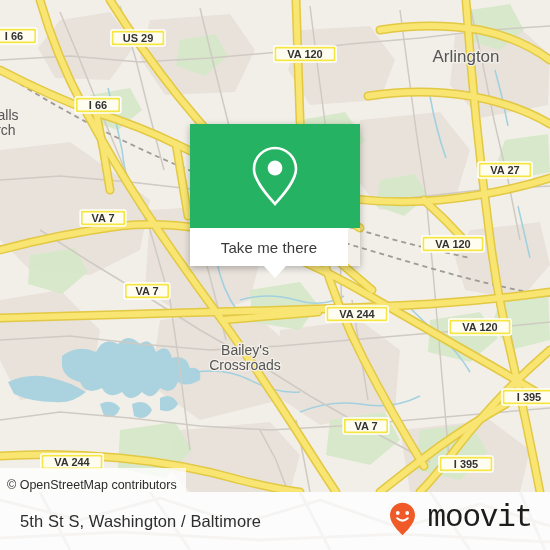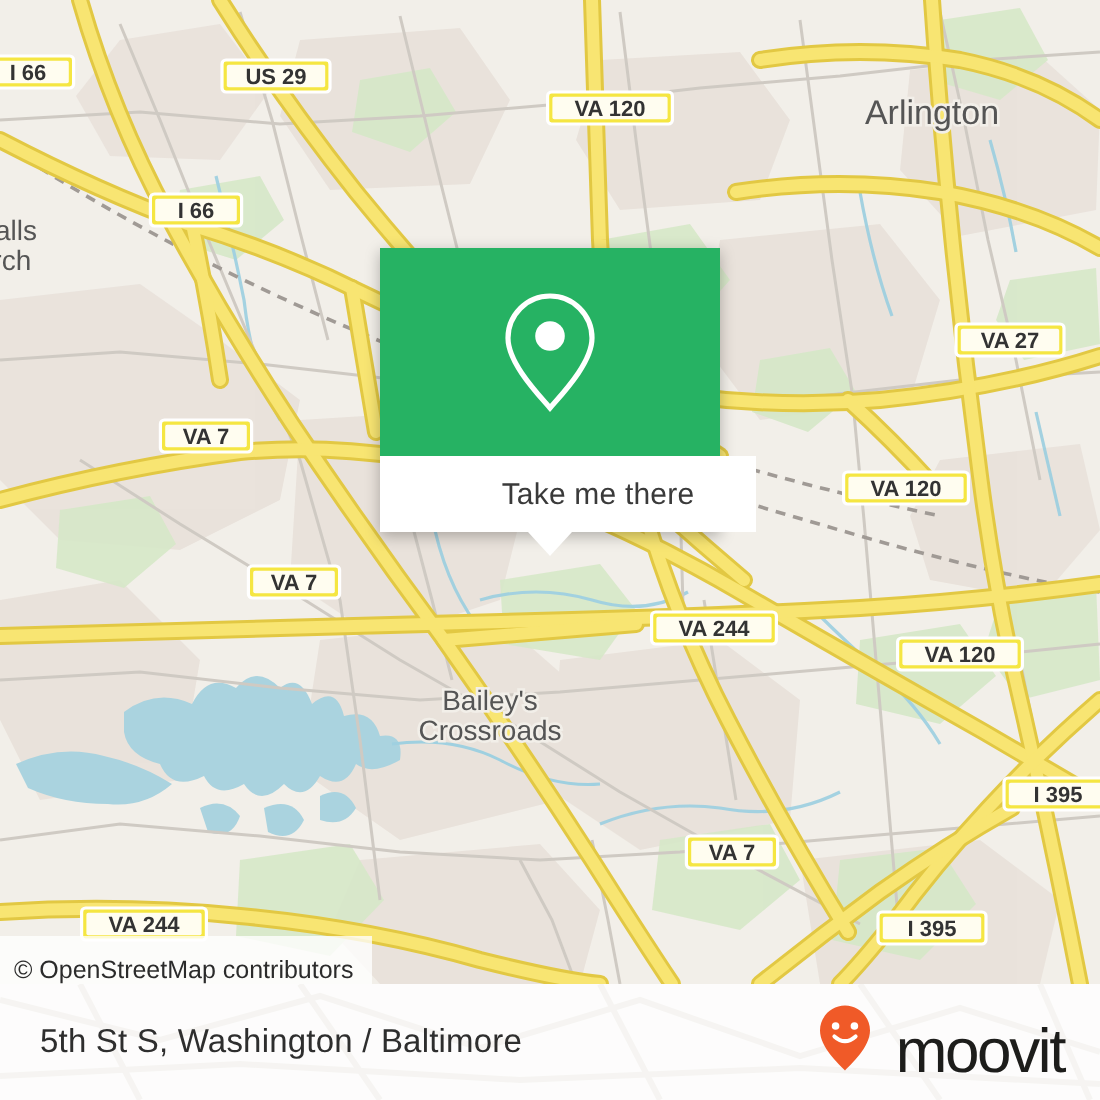--- a/index.html
+++ b/index.html
@@ -55,21 +55,20 @@
   #card-pin-icon svg { display: block; }
   #card-label {
     position: absolute;
     left: 0; top: 104px;
     width: 158px;
     height: 38px;
     background: #ffffff;
     display: flex;
     align-items: center;
     justify-content: center;
-    padding-left: 30px;
   }
   #card-label-text {
     font-size: 15px;
     color: #3a3a3a;
     letter-spacing: .1px;
     white-space: nowrap;
   }
   #card-tail {
     position: absolute;
     left: 50%;
@@ -123,22 +122,23 @@
     box-sizing: border-box;
   }
   #footer-address {
     font-size: 16.5px;
     color: #2e2e2e;
     white-space: nowrap;
     letter-spacing: .1px;
   }
   #moovit-logo {
     display: flex;
-    align-items: flex-end;
+    align-items: flex-start;
     gap: 12px;
+    font-family: Liberation Mono, monospace;
   }
   #moovit-wordmark {
     font-size: 31px;
     color: #1d1d1b;
     letter-spacing: -1.2px;
     line-height: 1;
     font-weight: 400;
   }
 </style>
 </head>

